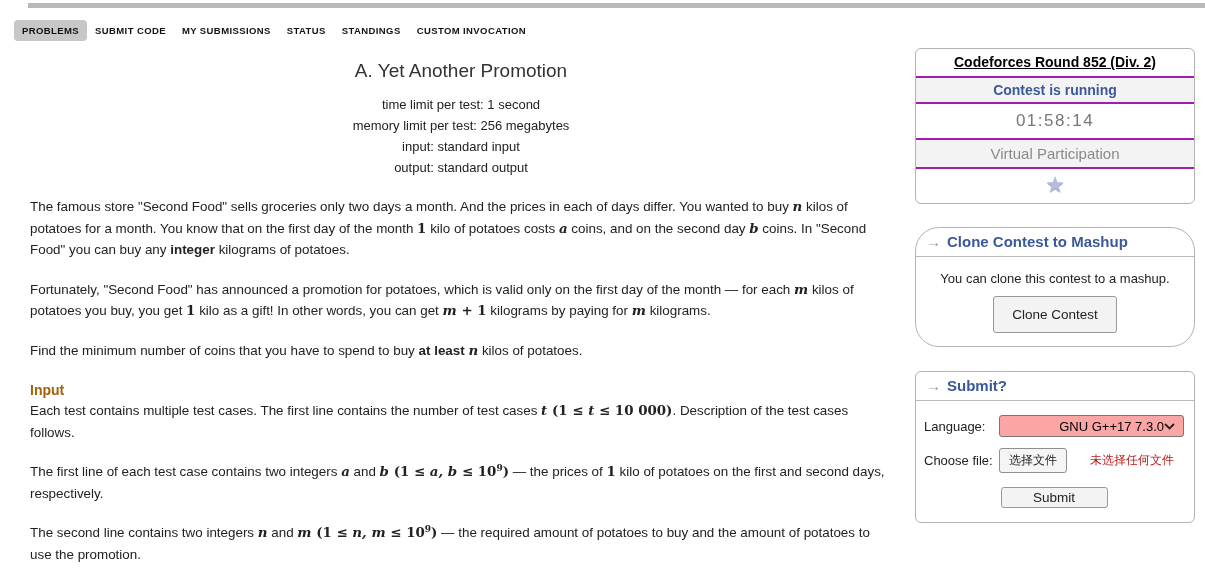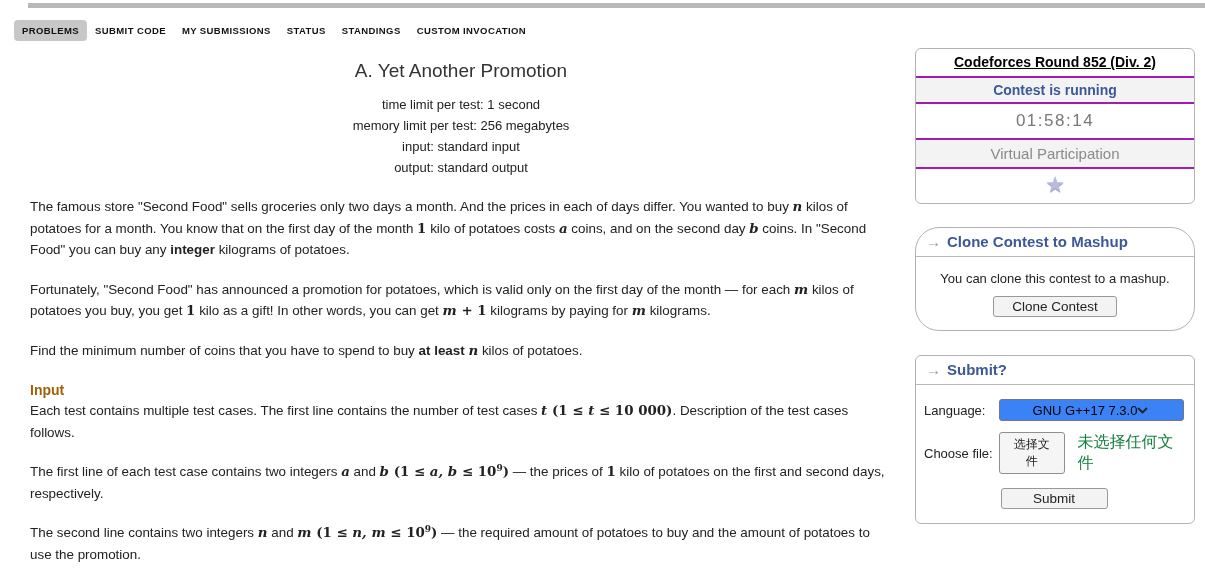--- a/index.html
+++ b/index.html
@@ -115,48 +115,48 @@
     margin: 0 auto 13px;
     background: #f3f3f3;
     border: 1px solid #999;
     border-radius: 3px;
     font-family: "Liberation Sans", sans-serif;
     font-size: 13.5px;
     color: #222;
     padding: 2px 10px;
     cursor: pointer;
   }
-  .clone-btn { min-width: 124px; height: 21px; }
+  .clone-btn { min-width: 124px; height: 37px; }
   .submit-btn { min-width: 107px; height: 21px; margin-top: 14px; margin-bottom: 2px; }
 
   .box3-body { padding: 14px 10px 12px 8px; }
   .form-row { display: flex; align-items: center; margin-bottom: 11px; }
   .form-row:last-of-type { margin-bottom: 0; }
   .form-label { width: 75px; font-size: 13px; color: #222; flex-shrink: 0; }
   .select {
     width: 185px; height: 22px;
     border: 1px solid #767676;
     border-radius: 3px;
-    background: #3b82f6;
-    display: flex; align-items: center; justify-content: center;
+    background: #fca5a5;
+    display: flex; align-items: center; justify-content: flex-end;
     padding: 0 8px 0 6px;
     font-size: 13px; color: #000;
     cursor: pointer;
   }
   .file-btn {
     background: #f5f5f5;
     border: 1px solid #8f8f8f;
     border-radius: 3px;
     font-size: 12px;
     color: #222;
     padding: 3px 9px;
     cursor: pointer;
     font-family: "Liberation Sans", sans-serif;
   }
-  .file-status { margin-left: 13px; font-size: 16px; color: #15803d; }
+  .file-status { margin-left: 23px; font-size: 12px; color: #b91c1c; }
 </style>
 </head>
 <body>
 
 <div class="topbar"></div>
 
 <nav class="tabs">
   <a class="tab active">PROBLEMS</a>
   <a class="tab">SUBMIT CODE</a>
   <a class="tab">MY SUBMISSIONS</a>

